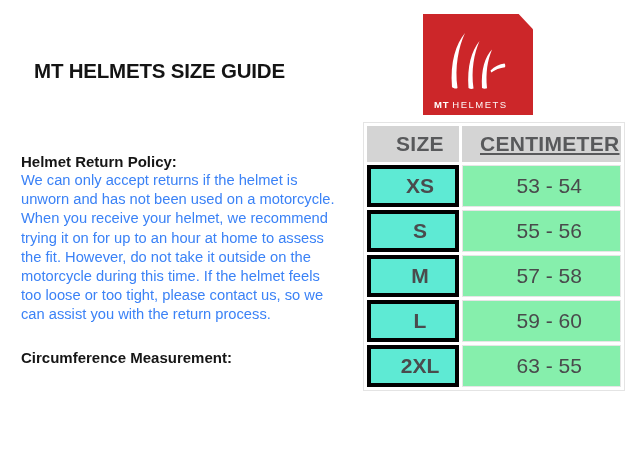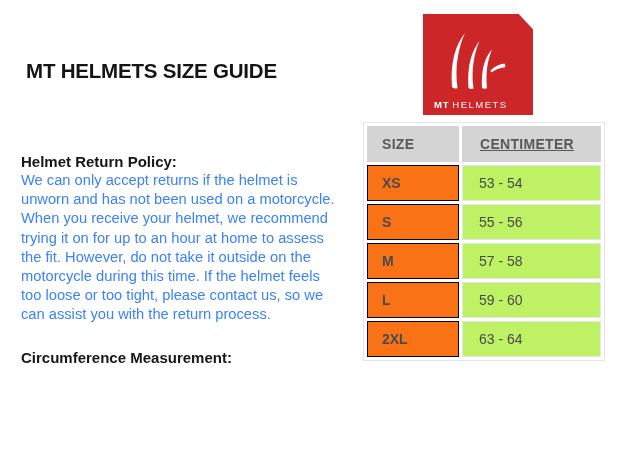--- a/index.html
+++ b/index.html
@@ -8,21 +8,21 @@
     width: 628px;
     height: 464px;
     background: #ffffff;
     overflow: hidden;
     font-family: "Liberation Sans", sans-serif;
   }
 
   
   .title {
     position: absolute;
-    left: 26px;
+    left: 34px;
     top: 59px;
     margin: 0;
     font-size: 20.5px;
     font-weight: 700;
     letter-spacing: -0.2px;
     color: #141414;
   }
 
   
   .logo {
@@ -86,44 +86,44 @@
     top: 122px;
   }
   table.size-table {
     border-collapse: separate;
     border-spacing: 3px;
     border: 1px solid #e4e4e4;
     background: #ffffff;
   }
   table.size-table th,
   table.size-table td {
-    text-align: left;
+    text-align: center;
     vertical-align: middle;
-    font-size: 14px;
+    font-size: 21px;
   }
   table.size-table th {
     background: #d4d4d4;
     border: 1px solid #d4d4d4;
     color: #58595b;
     font-weight: 700;
     letter-spacing: 0.3px;
     height: 34px;
   }
   th.c-size { width: 76px; padding: 0 0 0 14px; }
   th.c-cm   { width: 120px; padding: 0 0 0 17px; text-decoration: underline; }
   td.lbl {
-    background: #f97316;
-    border: 1px solid #000000;
+    background: #5eead4;
+    border: 4px solid #000000;
     color: #4a4b4d;
     font-weight: 700;
     height: 34px;
     padding: 0 0 0 14px;
   }
   td.val {
-    background: #bef264;
+    background: #86efac;
     border: 1px solid #e6e6e6;
     color: #494a4c;
     font-weight: 400;
     height: 34px;
     padding: 0 0 0 16px;
   }
 </style>
 </head>
 <body>
 
@@ -177,19 +177,19 @@
         <tr>
           <td class="lbl">M</td>
           <td class="val">57 - 58</td>
         </tr>
         <tr>
           <td class="lbl">L</td>
           <td class="val">59 - 60</td>
         </tr>
         <tr>
           <td class="lbl">2XL</td>
-          <td class="val">63 - 64</td>
+          <td class="val">63 - 55</td>
         </tr>
       </tbody>
     </table>
   </div>
 
 </div>
 
 </body></html>

